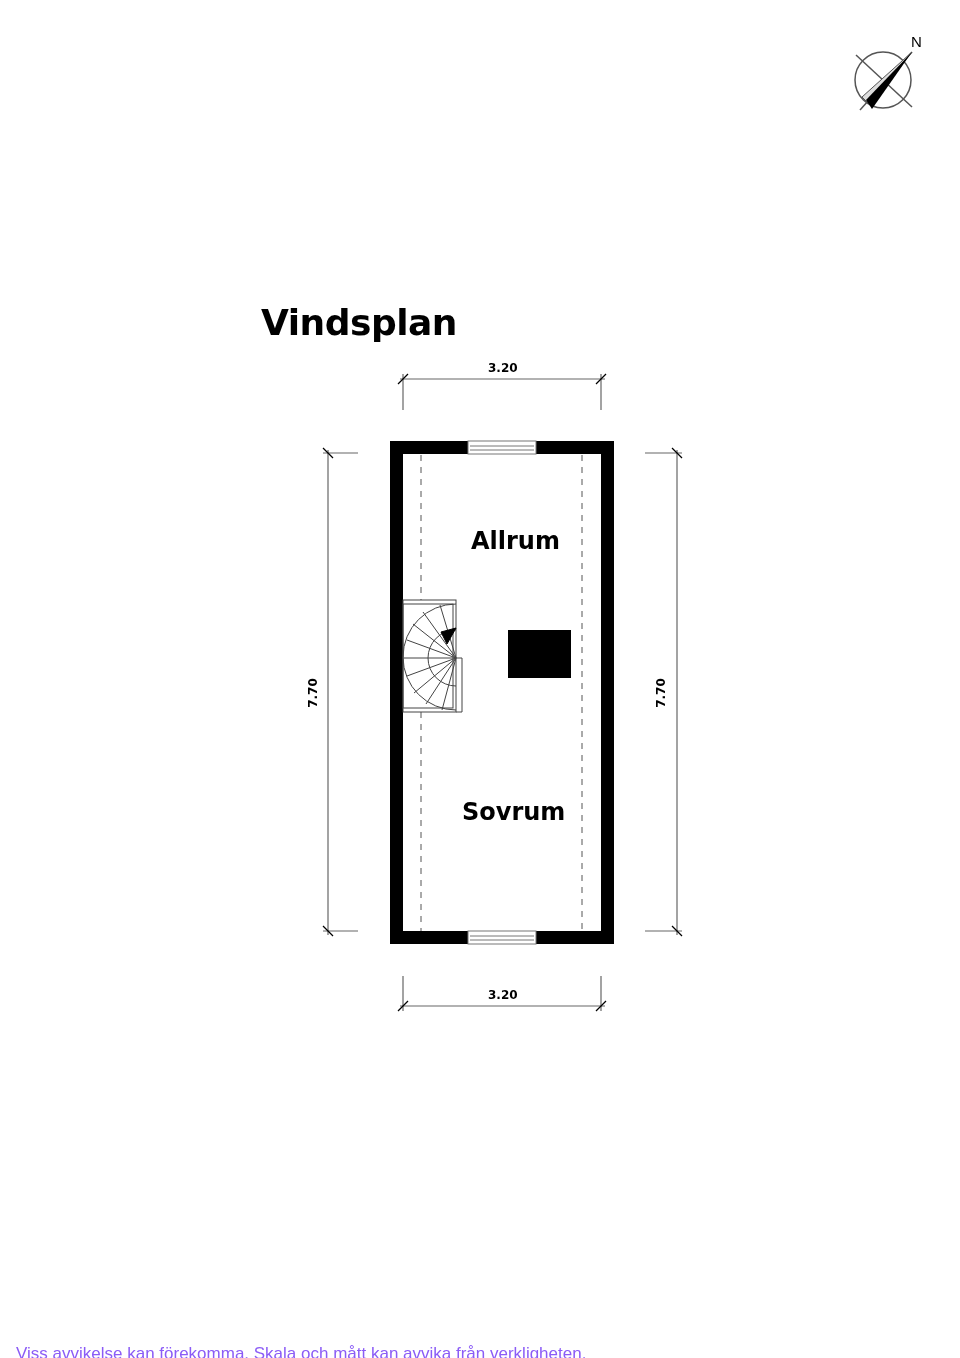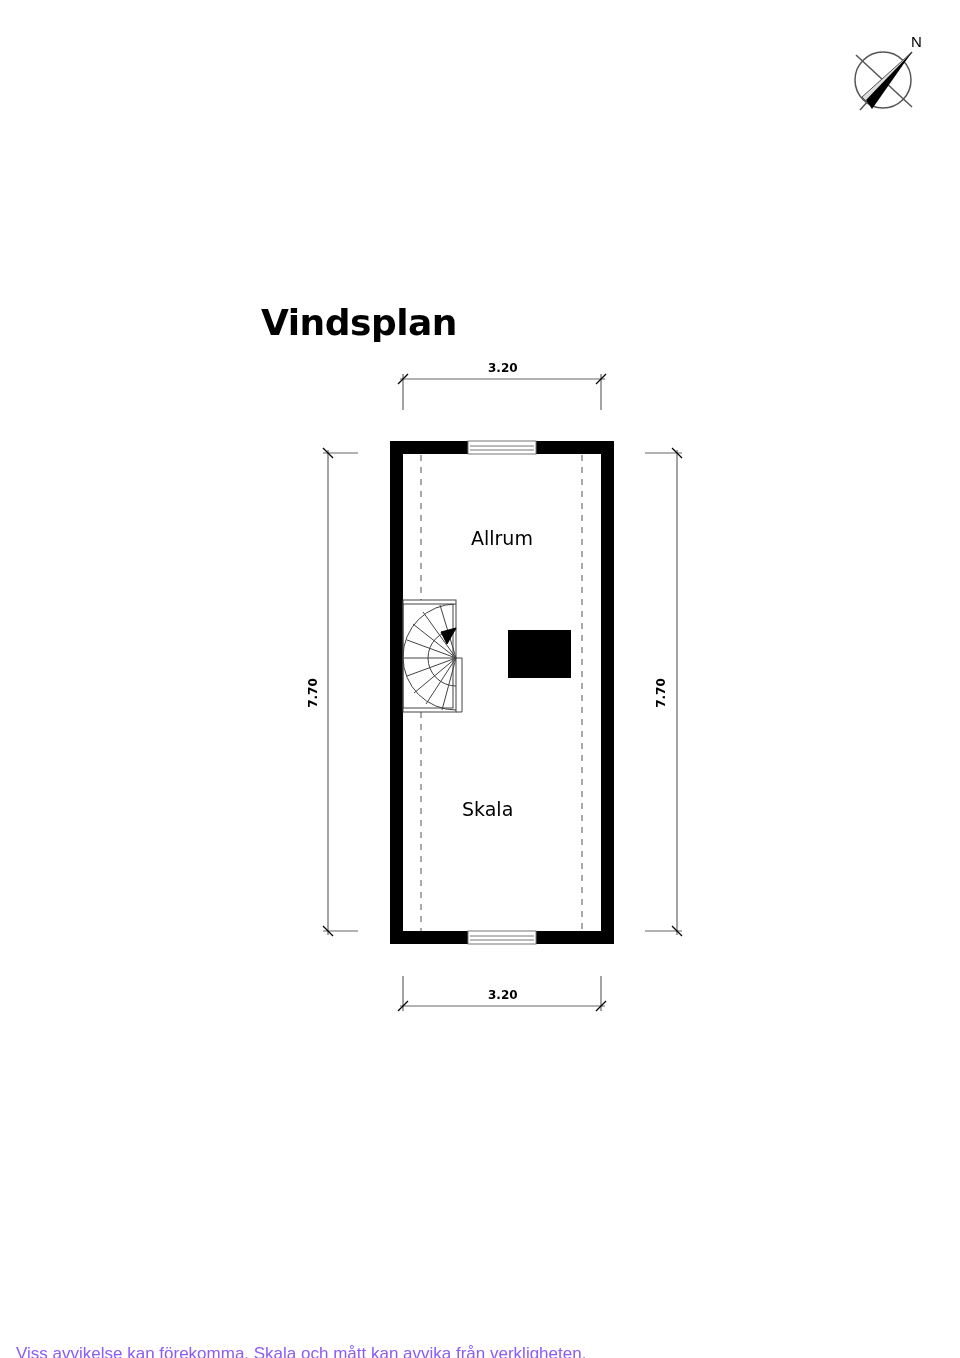--- a/index.html
+++ b/index.html
@@ -1,21 +1,21 @@
 <!DOCTYPE html>
 <html><head>
 <meta charset="utf-8">
 <style>
   html, body { margin: 0; padding: 0; background: #ffffff; }
   body { width: 960px; height: 1358px; position: relative; overflow: hidden; font-family: "DejaVu Sans", sans-serif; }
   #plan-svg { position: absolute; left: 0; top: 0; width: 960px; height: 1358px; }
   .title { position: absolute; left: 0; width: 790px; top: 302px; text-align: center; font-family: "DejaVu Sans", sans-serif; font-weight: bold; font-size: 36px; color: #000; letter-spacing: -0.5px; padding-left: 0; }
   .title-inner { display: inline-block; margin-left: -73px; }
   .dim { position: absolute; font-family: "DejaVu Sans", sans-serif; font-weight: bold; font-size: 12px; color: #000; }
-  .room { position: absolute; font-family: "DejaVu Sans", sans-serif; font-weight: normal; font-size: 19px; color: #000; }
+  .room { position: absolute; font-family: "DejaVu Sans", sans-serif; font-weight: bold; font-size: 24px; color: #000; }
   .vdim { transform: rotate(-90deg); transform-origin: center center; }
   .footer { position: absolute; left: 16px; top: 1344px; font-family: "Liberation Sans", sans-serif; font-size: 17px; color: #8b5cf6; }
   .north { position: absolute; font-family: "Liberation Sans", sans-serif; font-size: 15px; color: #000; }
 </style>
 </head>
 <body>
 
 <svg id="plan-svg" viewBox="0 0 960 1358" xmlns="http://www.w3.org/2000/svg">
 
   <g>
@@ -110,15 +110,15 @@
 <div class="north" style="left:911px; top:33px;">N</div>
 
 <div class="title"><span class="title-inner" style="margin-left:-72px">Vindsplan</span></div>
 
 <div class="dim" style="left:488px; top:361px;">3.20</div>
 <div class="dim" style="left:488px; top:988px;">3.20</div>
 <div class="dim vdim" style="left:298px; top:686px;">7.70</div>
 <div class="dim vdim" style="left:646px; top:686px;">7.70</div>
 
 <div class="room" style="left:471px; top:527px;">Allrum</div>
-<div class="room" style="left:462px; top:798px;">Skala</div>
+<div class="room" style="left:462px; top:798px;">Sovrum</div>
 
 <div class="footer">Viss avvikelse kan förekomma. Skala och mått kan avvika från verkligheten.</div>
 
 </body></html>

